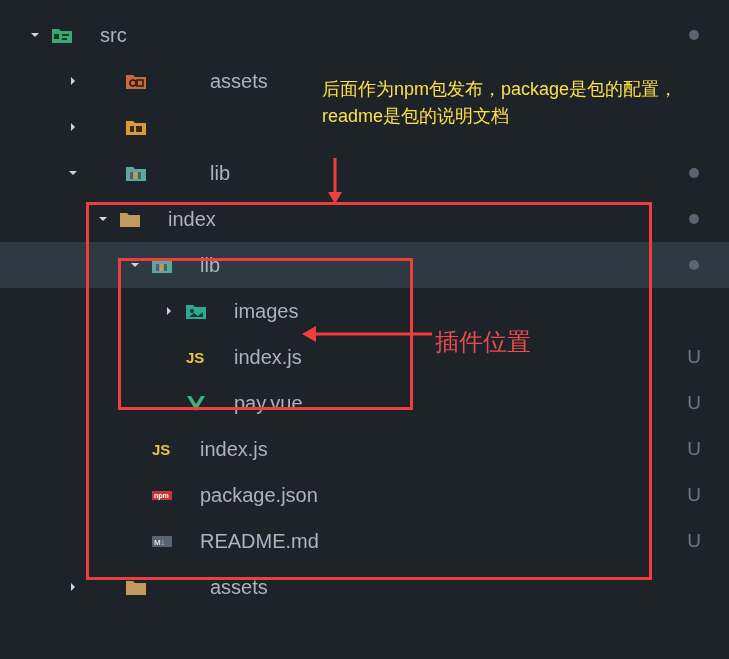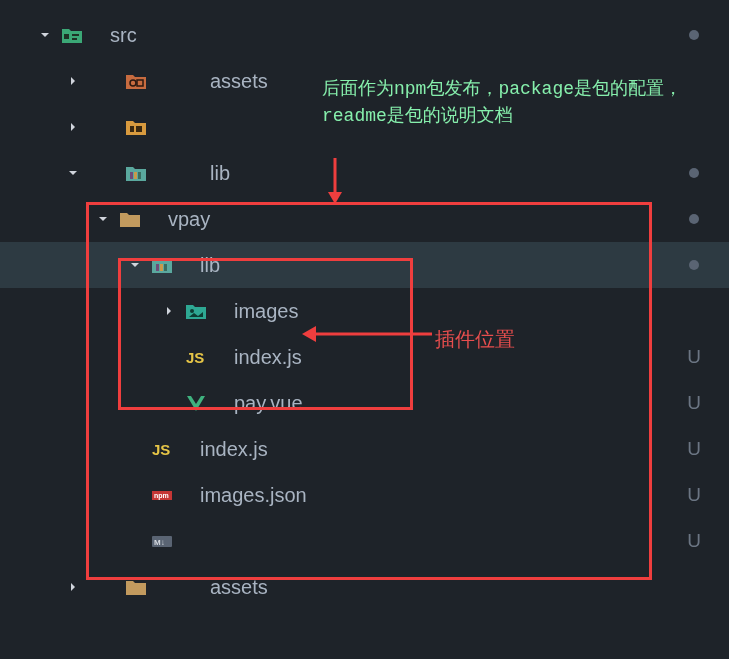--- a/index.html
+++ b/index.html
@@ -25,21 +25,21 @@
       background: #2d3a42;
     }
     .chevron {
       width: 14px;
       display: inline-flex;
       justify-content: center;
       color: #c0c4cc;
       font-size: 14px;
       margin-right: 6px;
     }
-    .indent-0 { padding-left: 38px; }
+    .indent-0 { padding-left: 28px; }
     .indent-1 { padding-left: 66px; gap: 36px; }
     .indent-2 { padding-left: 96px; }
     .indent-3 { padding-left: 128px; }
     .indent-4 { padding-left: 162px; }
     .icon {
       width: 28px;
       display: inline-flex;
       justify-content: center;
       margin-right: 24px;
     }
@@ -55,32 +55,32 @@
     .status-letter {
       position: absolute;
       right: 28px;
       color: #6b7583;
       font-size: 19px;
     }
     .annotation-text-1 {
       position: absolute;
       left: 322px;
       top: 76px;
-      color: #86efac;
+      color: #fde047;
       font-size: 18px;
       line-height: 1.5;
-      font-family: Liberation Mono, monospace;
+      font-family: Liberation Sans, sans-serif;
       width: 370px;
     }
     .annotation-text-2 {
       position: absolute;
       left: 435px;
       top: 326px;
       color: #e84e4e;
-      font-size: 20px;
+      font-size: 24px;
       font-family: "Microsoft YaHei", sans-serif;
     }
     .red-box-large {
       position: absolute;
       left: 86px;
       top: 202px;
       width: 566px;
       height: 378px;
       border: 3px solid #ef3e3e;
       pointer-events: none;
@@ -181,21 +181,21 @@
   <span class="chevron">
     <svg width="10" height="10" viewBox="0 0 10 10">
         <path d="M1 3 L5 7 L9 3 Z" fill="#d0d4dc"></path>
       </svg>
   </span>
   <span class="icon">
     <svg width="24" height="20" viewBox="0 0 24 20">
         <path d="M2 4 L9 4 L11 6 L22 6 L22 18 L2 18 Z" fill="#c29a5e"></path>
       </svg>
   </span>
-  <span class="label">vpay</span>
+  <span class="label">index</span>
   <span class="status-dot"></span>
 </div>
 
 <div class="tree-row indent-3 selected">
   <span class="chevron">
     <svg width="10" height="10" viewBox="0 0 10 10">
         <path d="M1 3 L5 7 L9 3 Z" fill="#d0d4dc"></path>
       </svg>
   </span>
   <span class="icon">
@@ -260,32 +260,33 @@
 </div>
 
 <div class="tree-row indent-3">
   <span class="chevron"></span>
   <span class="icon">
     <svg width="24" height="20" viewBox="0 0 24 20">
         <rect x="2" y="6" width="20" height="9" fill="#c53635"></rect>
         <text x="4" y="13" font-family="Arial" font-weight="bold" font-size="7" fill="#fff">npm</text>
       </svg>
   </span>
-  <span class="label">images.json</span>
+  <span class="label">package.json</span>
   <span class="status-letter">U</span>
 </div>
 
 <div class="tree-row indent-3">
   <span class="chevron"></span>
   <span class="icon">
     <svg width="24" height="20" viewBox="0 0 24 20">
         <rect x="2" y="5" width="20" height="11" rx="1" fill="#5a6473"></rect>
         <text x="4" y="14" font-family="Arial" font-weight="bold" font-size="8" fill="#d6dae0">M↓</text>
       </svg>
   </span>
+  <span class="label">README.md</span>
   <span class="status-letter">U</span>
 </div>
 
 <div class="tree-row indent-1">
   <span class="chevron">
     <svg width="10" height="10" viewBox="0 0 10 10">
         <path d="M3 1 L7 5 L3 9 Z" fill="#d0d4dc"></path>
       </svg>
   </span>
   <span class="icon">

